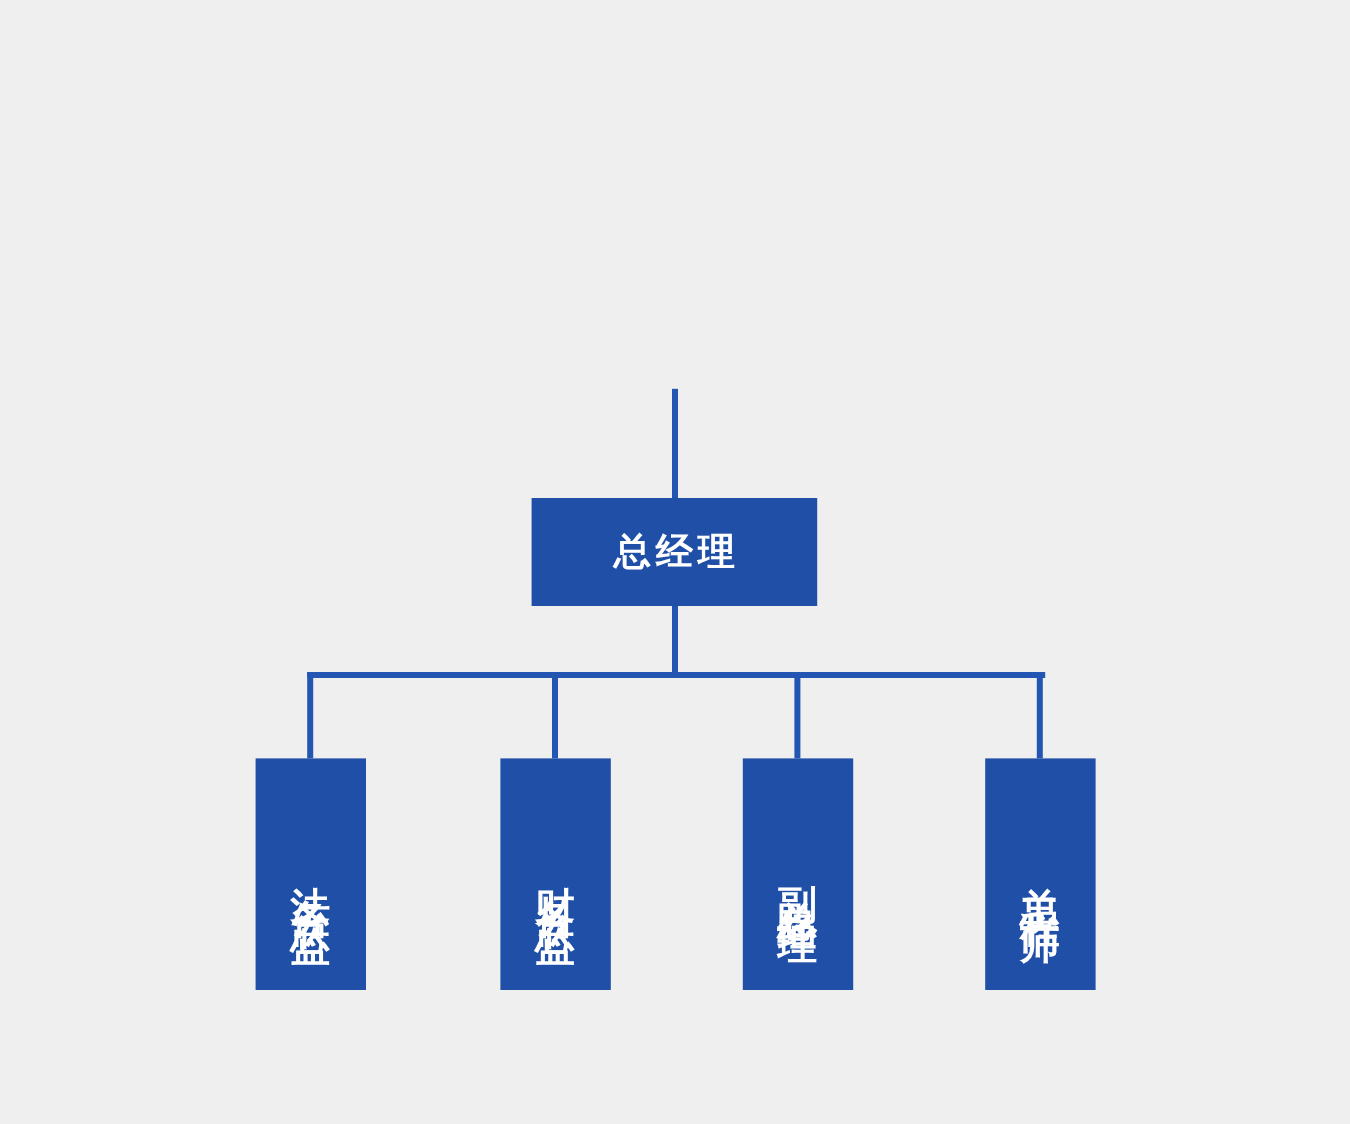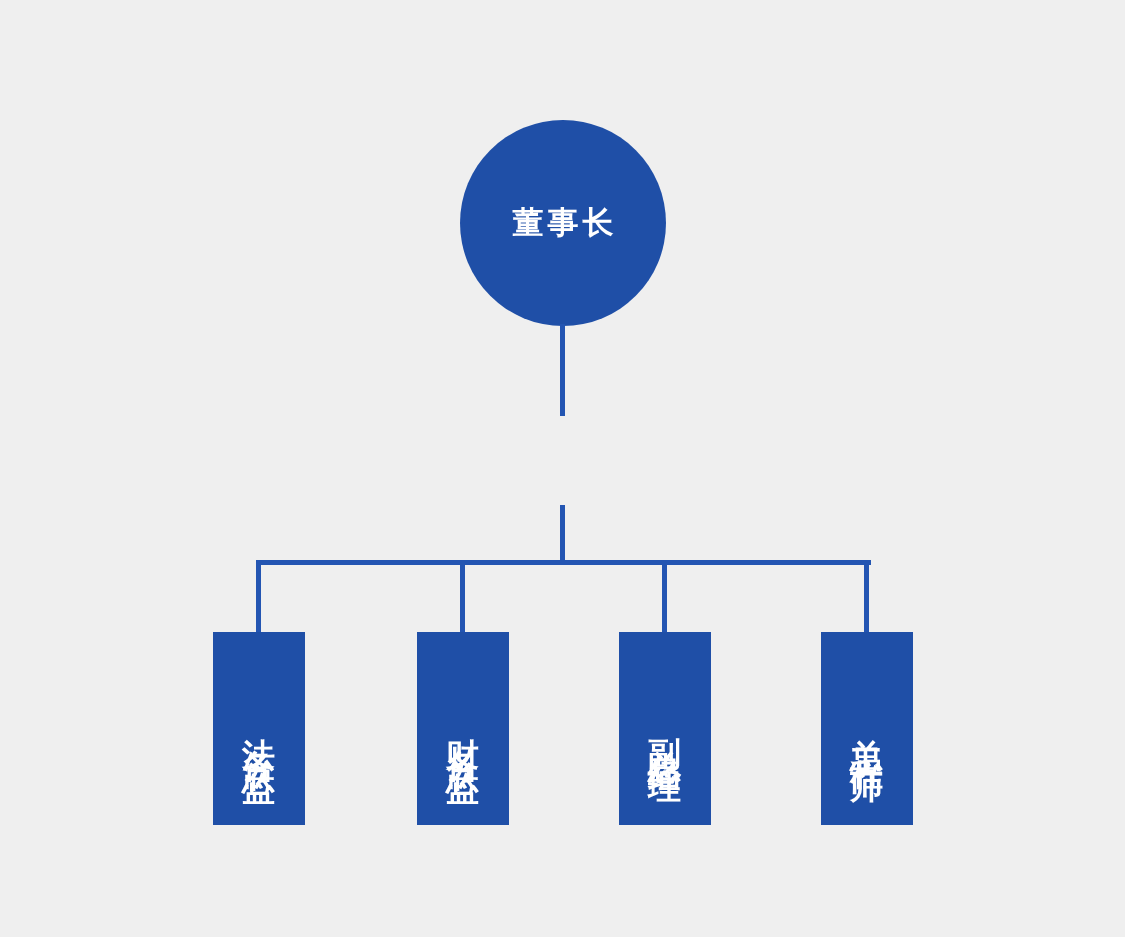--- a/index.html
+++ b/index.html
@@ -73,26 +73,26 @@
   .box-1 { left: 213px; }
   .box-2 { left: 417px; }
   .box-3 { left: 619px; }
   .box-4 { left: 821px; }
 </style>
 </head>
 <body>
 
 <div class="stage">
 
-  <div class="node node-circle">
-    <span class="label-h">董事长</span>
-  </div>
 
   <div class="connector conn-v conn-root"></div>
 
+  <div class="node node-rect">
+    <span class="label-h">总经理</span>
+  </div>
 
   <div class="connector conn-v conn-mgr"></div>
 
   <div class="connector conn-h conn-branch"></div>
 
   <div class="connector conn-v conn-drop drop-1"></div>
   <div class="connector conn-v conn-drop drop-2"></div>
   <div class="connector conn-v conn-drop drop-3"></div>
   <div class="connector conn-v conn-drop drop-4"></div>
 

